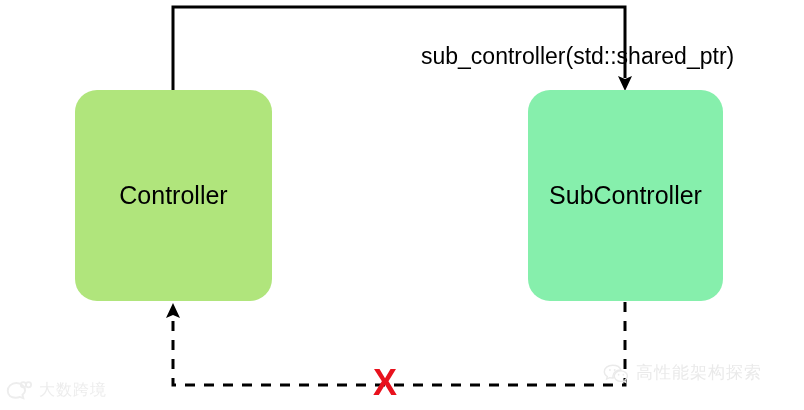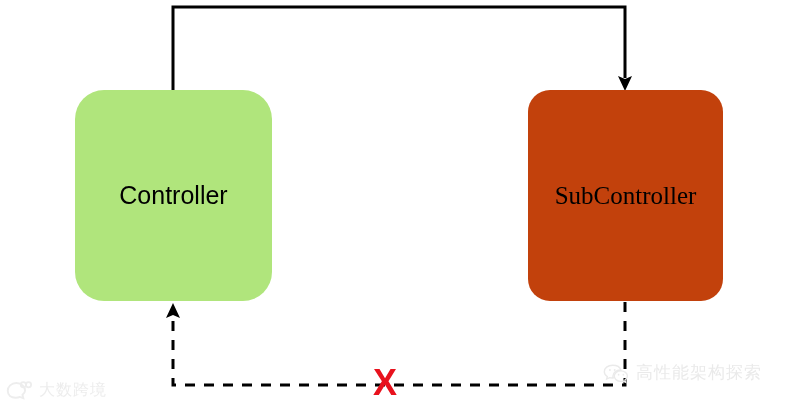--- a/index.html
+++ b/index.html
@@ -35,21 +35,20 @@
     font-family: "Liberation Sans", sans-serif;
     font-weight: 400;
     letter-spacing: 0px;
     white-space: nowrap;
   }
   #node-controller {
     left: 75px;
     top: 90px;
     width: 197px;
     height: 211px;
-    border-radius: 29px;
   }
   #node-subcontroller {
     left: 528px;
     top: 90px;
     width: 195px;
     height: 211px;
   }
   .edge-label {
     position: absolute;
     font-size: 23px;
@@ -139,24 +138,25 @@
     <g>
       <path d="M 625 302 L 625 385 L 173 385 L 173 318" fill="none" stroke="#000000" stroke-width="3" stroke-dasharray="10,9" stroke-linecap="butt"></path>
       <path d="M 166 318 L 173 303 L 180 318 L 173 315 Z" fill="#000000"></path>
     </g>
   </svg>
 
   <div class="node-box" id="node-controller" style="background:#b0e57c;">
     <span>Controller</span>
   </div>
 
-  <div class="node-box" id="node-subcontroller" style="background:#c2410c;font-family:Liberation Serif, serif;">
+  <div class="node-box" id="node-subcontroller" style="background:#86efac;">
     <span>SubController</span>
   </div>
 
+  <div class="edge-label" id="label-shared-ptr">sub_controller(std::shared_ptr)</div>
 
 
   <div id="x-mark">X</div>
 
   <div class="watermark" id="watermark-left">
     <svg class="wm-icon" viewBox="0 0 30 24" xmlns="http://www.w3.org/2000/svg">
       <path d="M12 4 C6 4 2 8 2 13 C2 18 6 21 11 21 C13 21 15 20.5 16 20 L20 21.5 L19 17.5 C21 16 22 14.5 22 13 C22 8 18 4 12 4 Z" fill="none" stroke="#ededed" stroke-width="2.2"></path>
       <circle cx="20" cy="6" r="3" fill="none" stroke="#ededed" stroke-width="2"></circle>
       <circle cx="26" cy="6" r="3" fill="none" stroke="#ededed" stroke-width="2"></circle>
     </svg>

